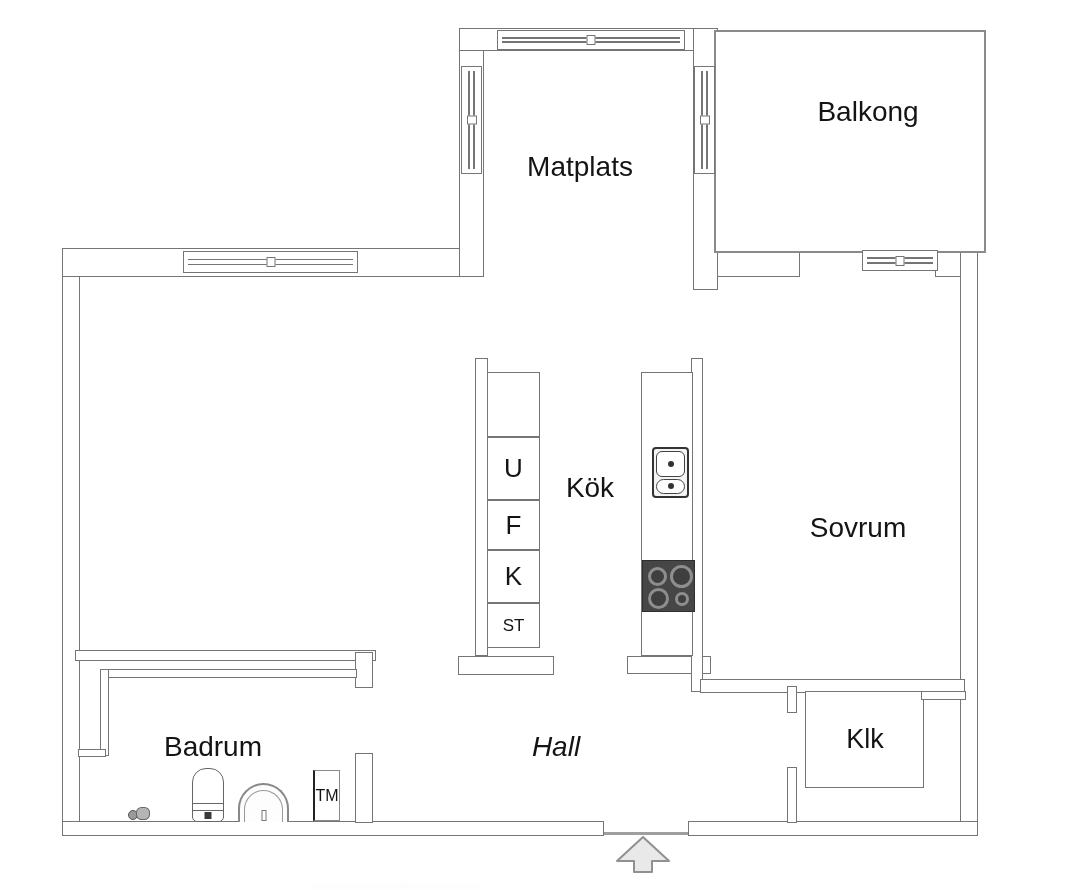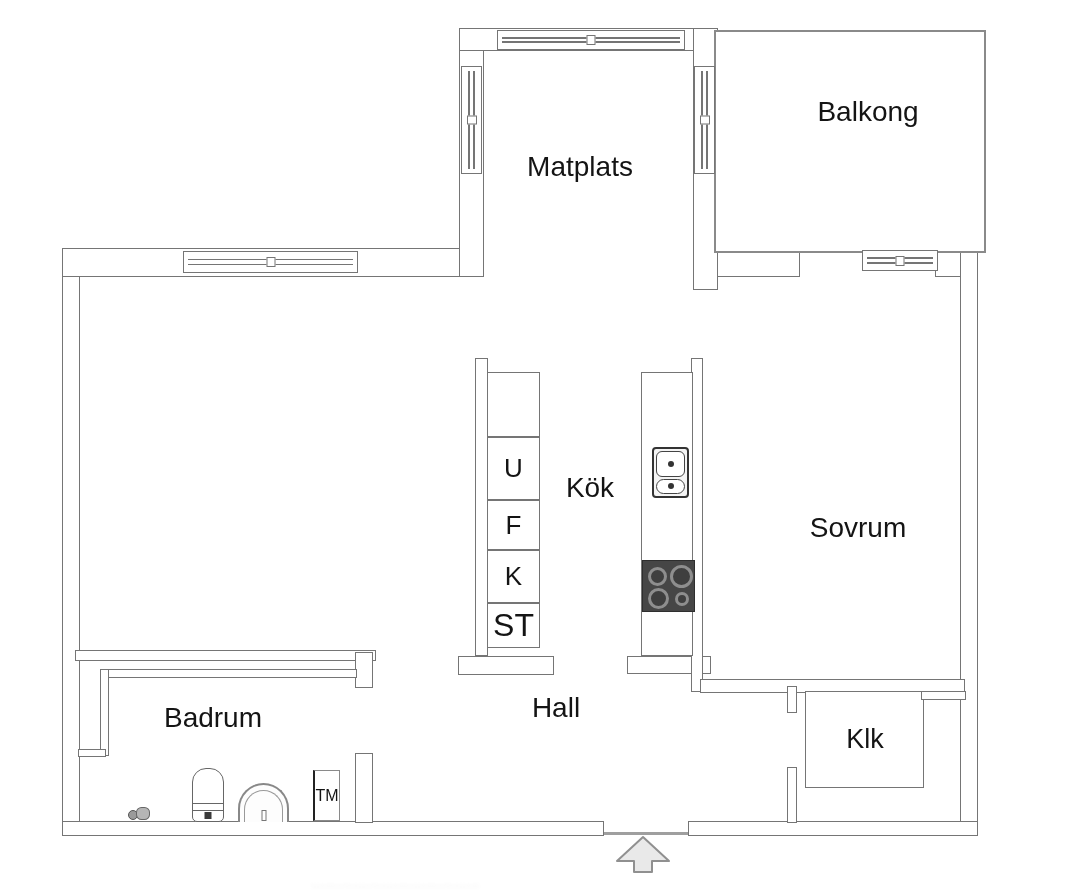--- a/index.html
+++ b/index.html
@@ -104,21 +104,21 @@
   <div class="w" style="left:355px;top:753px;width:18px;height:70px;"></div>
   <div class="w" style="left:787px;top:686px;width:10px;height:27px;"></div>
   <div class="w" style="left:787px;top:767px;width:10px;height:56px;"></div>
   <div class="w" style="left:805px;top:691px;width:119px;height:97px;"></div>
   <div class="w" style="left:921px;top:691px;width:45px;height:9px;"></div>
 
   <div class="cab" style="left:487px;top:372px;width:53px;height:65px;"></div>
   <div class="cab" style="left:487px;top:437px;width:53px;height:63px;">U</div>
   <div class="cab" style="left:487px;top:500px;width:53px;height:50px;">F</div>
   <div class="cab" style="left:487px;top:550px;width:53px;height:53px;">K</div>
-  <div class="cab" style="left:487px;top:603px;width:53px;height:45px;font-size:32px;">ST</div>
+  <div class="cab" style="left:487px;top:603px;width:53px;height:45px;font-size:17px;">ST</div>
 
   <div class="counter" style="left:641px;top:372px;width:52px;height:284px;"></div>
   <div class="ksink" style="left:652px;top:447px;width:37px;height:51px;">
     <div class="kbasin" style="left:2px;top:2px;width:29px;height:26px;"></div>
     <div class="kdot" style="left:14px;top:12px;"></div>
     <div class="kbasin" style="left:2px;top:30px;width:29px;height:15px;border-radius:8px;"></div>
     <div class="kdot" style="left:14px;top:34px;"></div>
   </div>
   <div class="stove" style="left:642px;top:560px;width:53px;height:52px;">
     <div class="burner" style="left:5px;top:6px;width:19px;height:19px;"></div>
@@ -142,17 +142,17 @@
   <div class="threshold" style="left:604px;top:832px;width:84px;height:2.5px;"></div>
   <svg class="arrow-svg" style="left:605px;top:832px;" width="80" height="46" viewBox="0 0 80 46">
     <polygon points="38,5 64,29 47,29 47,40 29,40 29,29 12,29" fill="#e9e9e9" stroke="#909090" stroke-width="2" stroke-linejoin="round"></polygon>
   </svg>
   <div class="watermark" style="left:312px;top:875px;">..............................</div>
 
   <div class="lbl" style="left:868px;top:112px;text-align:center;">Balkong</div>
   <div class="lbl" style="left:580px;top:167px;">Matplats</div>
   <div class="lbl" style="left:590px;top:488px;">Kök</div>
   <div class="lbl" style="left:858px;top:528px;">Sovrum</div>
-  <div class="lbl" style="left:213px;top:718px;text-align:right;">Badrum</div>
-  <div class="lbl" style="left:556px;top:708px;">Hall</div>
+  <div class="lbl" style="left:213px;top:747px;text-align:right;">Badrum</div>
+  <div class="lbl" style="left:556px;top:747px;font-style:italic;">Hall</div>
   <div class="lbl" style="left:865px;top:739px;font-size:27px;">Klk</div>
 
 </div>
 
 </body></html>

